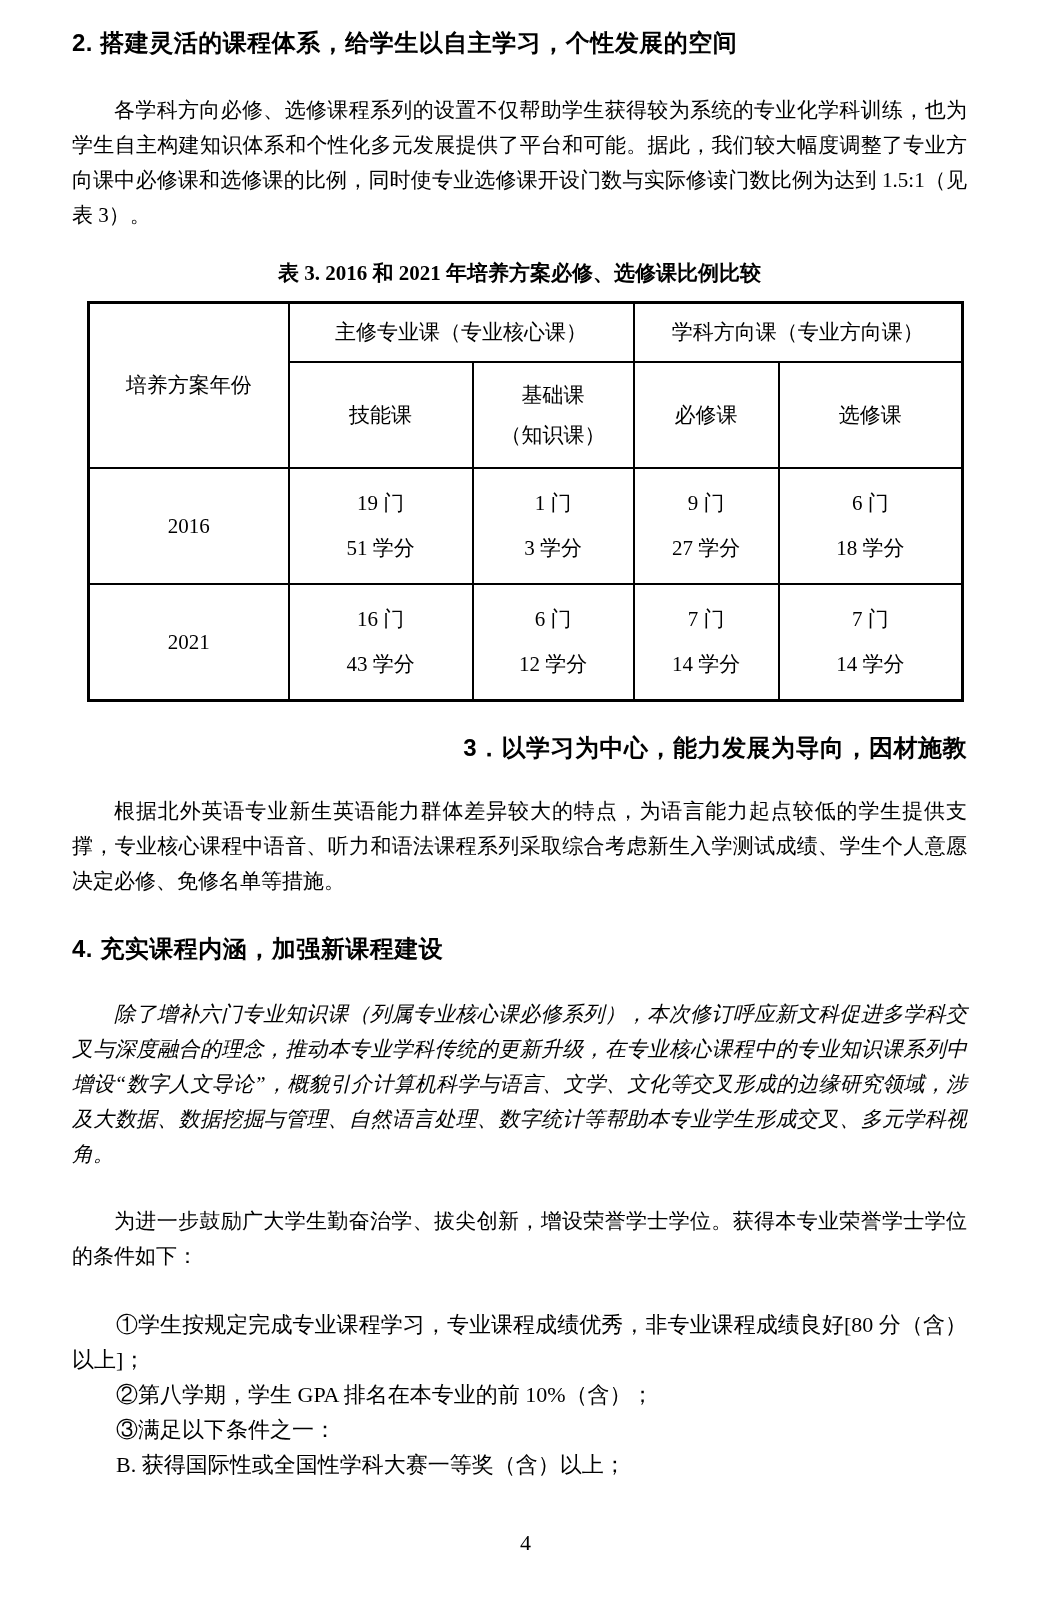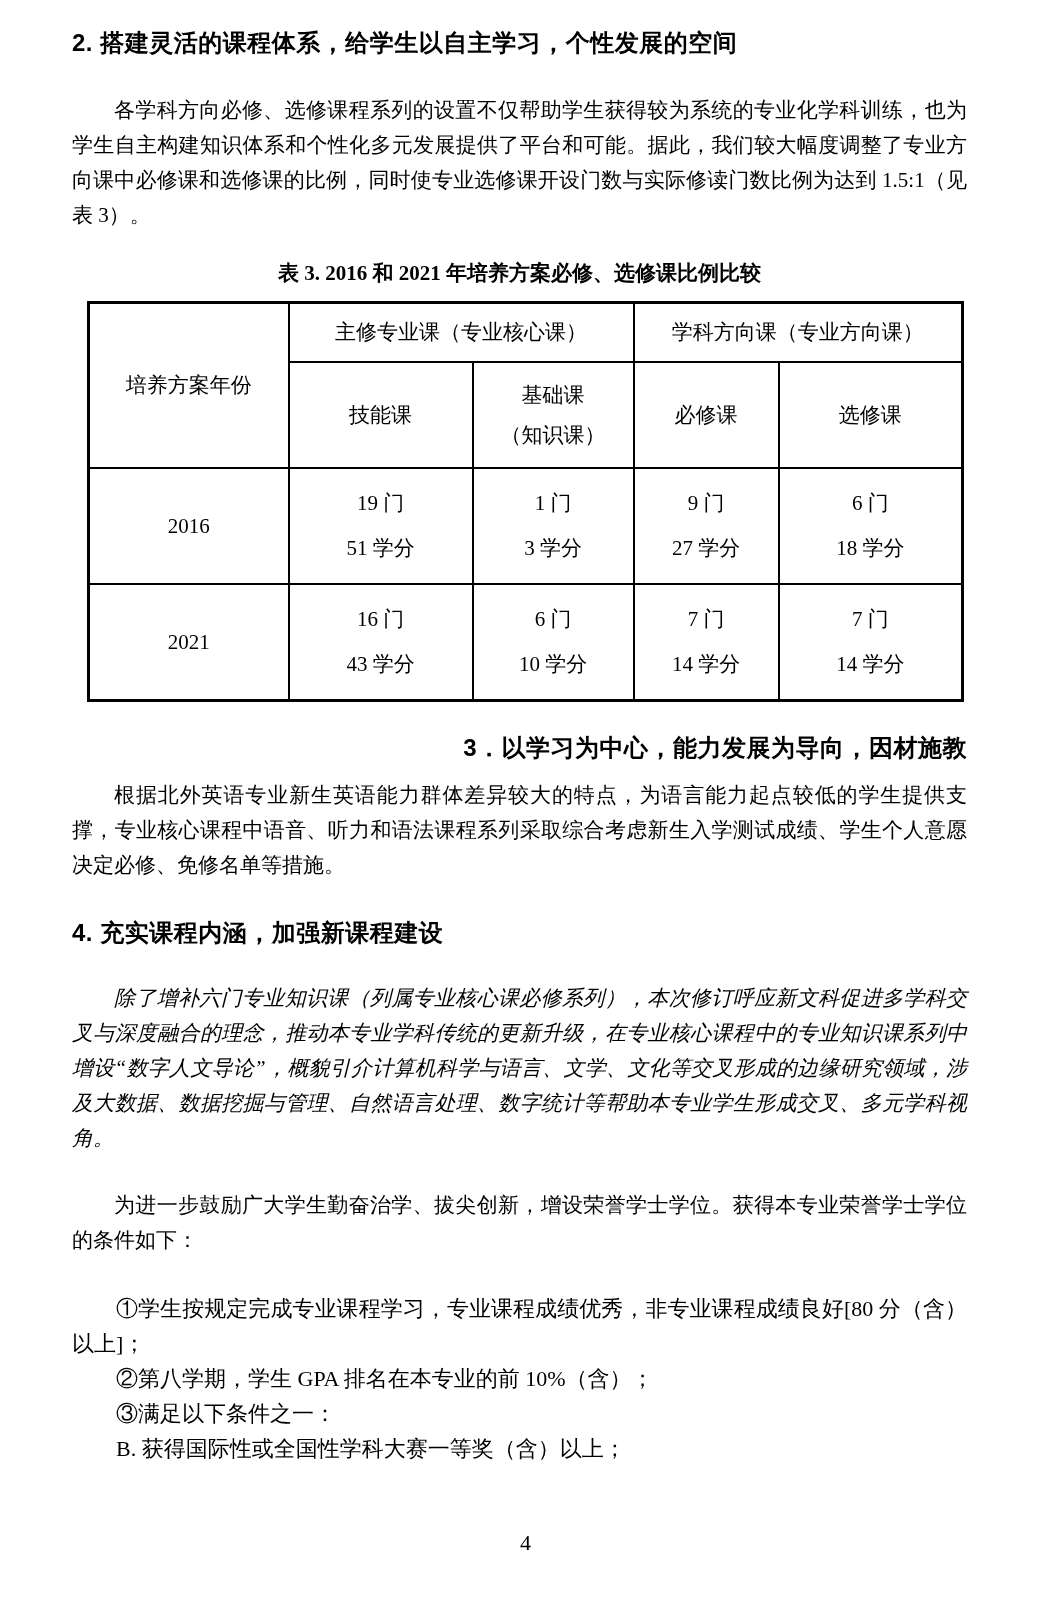--- a/index.html
+++ b/index.html
@@ -21,21 +21,21 @@
   #h2 { margin-top:30px; }
   #h3 { margin-top:33px;text-align:right; }
   #h4 { margin-top:37px; }
   #h5 { margin-top:34px; }
 
   .para {
     font-size:21px; line-height:35px;
     text-align:justify; text-indent:2em;
   }
   #p2 { margin-top:37px; }
-  #p3 { margin-top:17px; }
+  #p3 { margin-top:33px; }
   #p4 { margin-top:35px;font-style:italic; }
   #p5 { margin-top:32px; }
 
   .table-title {
     margin-top:28px;
     font-weight:bold; font-size:21px; line-height:24px;
     text-align:center;
   }
 
   table.cmp {
@@ -123,21 +123,21 @@
           </td>
         </tr>
         <tr class="r4">
           <td>2021</td>
           <td class="data-cell">
             <span>16 门</span>
             <span>43 学分</span>
           </td>
           <td class="data-cell">
             <span>6 门</span>
-            <span>10 学分</span>
+            <span>12 学分</span>
           </td>
           <td class="data-cell">
             <span>7 门</span>
             <span>14 学分</span>
           </td>
           <td class="data-cell">
             <span>7 门</span>
             <span>14 学分</span>
           </td>
         </tr>

